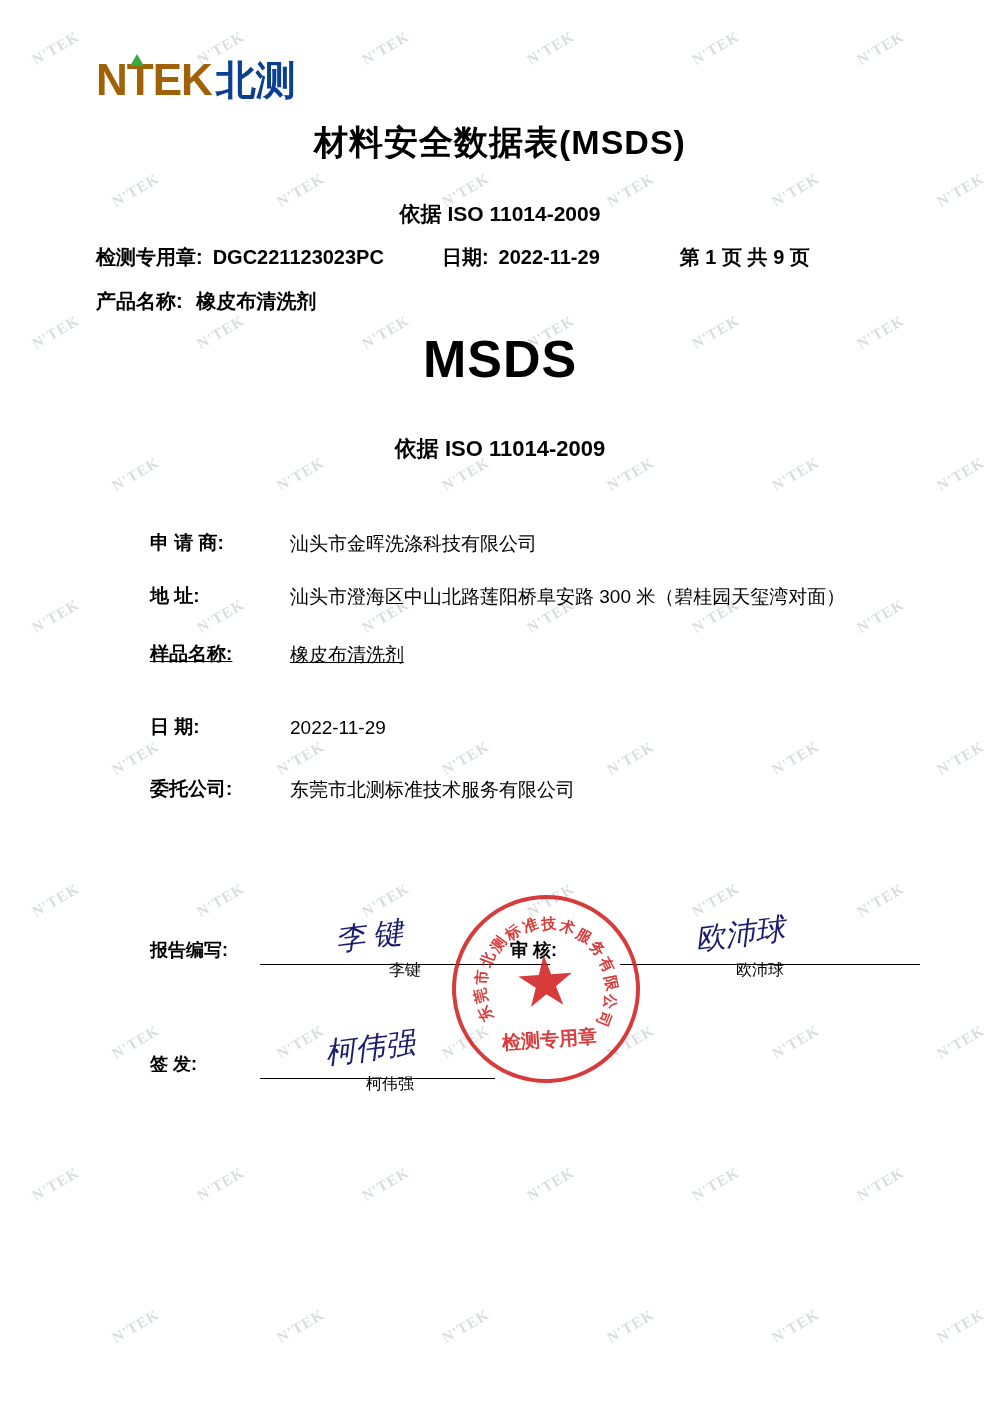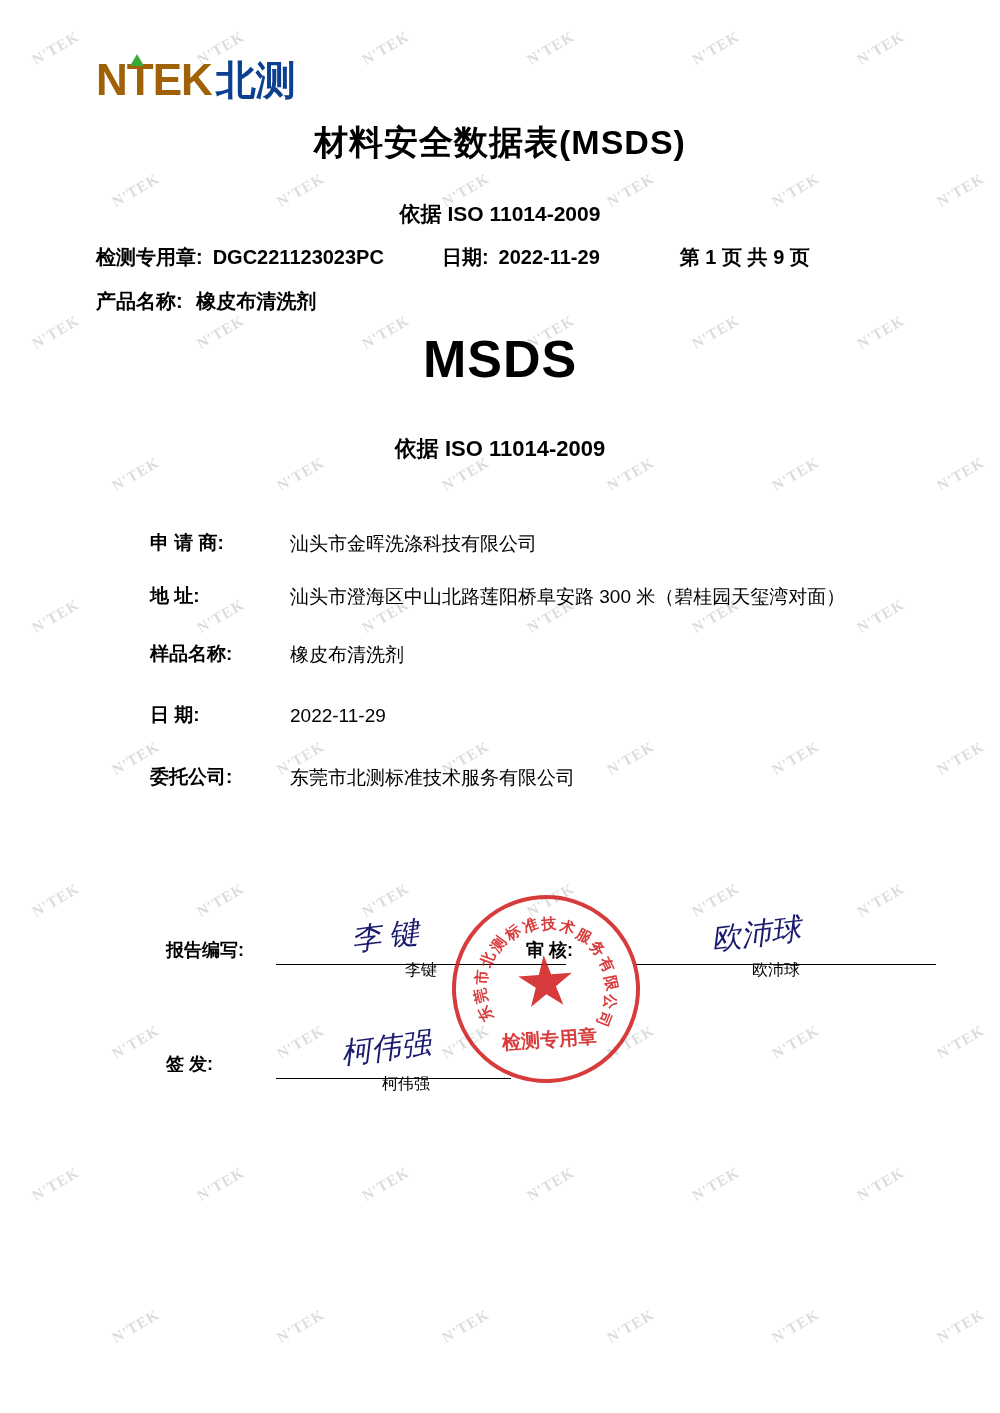--- a/index.html
+++ b/index.html
@@ -161,35 +161,34 @@
     display: flex;
     justify-content: space-between;
     padding-right: 12px;
     box-sizing: border-box;
   }
   .info-value {
     flex: 1;
     line-height: 1.5;
   }
   .row-address { margin-bottom: 30px; }
-  .row-sample { margin-bottom: 32px; }
+  .row-sample { margin-bottom: 44px; text-decoration: underline; }
   .row-date { margin-bottom: 34px; }
 
   
   .sig-area {
     position: absolute;
     left: 150px;
     right: 96px;
     top: 920px;
     font-size: 18px;
   }
   .sig-line-row {
     position: relative;
     height: 62px;
-    margin-left: 16px;
   }
   .sig-label {
     position: absolute;
     font-weight: bold;
     top: 18px;
   }
   .sig-label.spaced {
     display: flex;
     width: 110px;
     justify-content: space-between;

